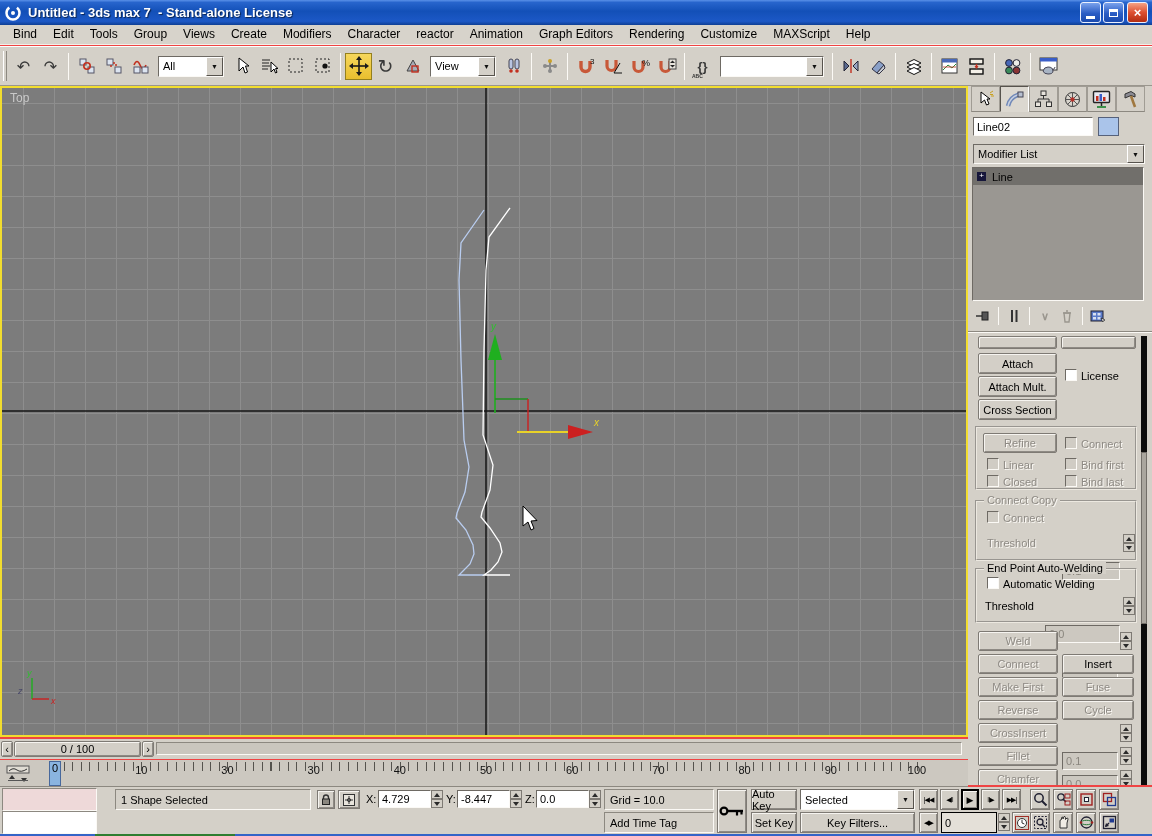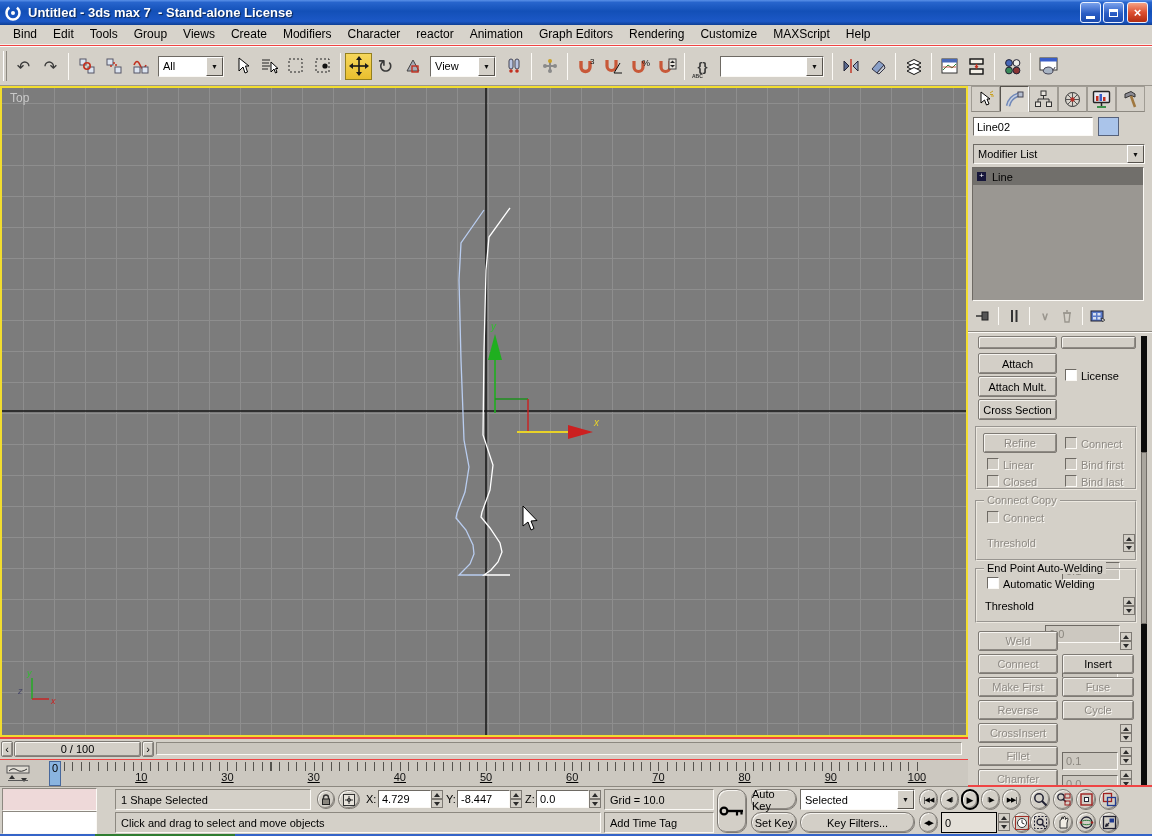--- a/index.html
+++ b/index.html
@@ -83,31 +83,31 @@
   .cp-scroll { position:absolute; left:173px; top:250px; width:6px; height:533px; background:#0c0c0c; }
   .cp-thumb { position:absolute; left:0; top:116px; width:6px; height:172px; background:#aaa69e; border:1px solid #726e68; }
 
   
   .tslider { position:absolute; left:0; top:739px; width:968px; height:20px; background:#d4d0c8; }
   .ts-track { position:absolute; left:156px; top:3px; width:806px; height:13px; background:#cac6be;
     border:1px solid; border-color:#8c8880 #fbf9f5 #fbf9f5 #8c8880; }
   .trackbar { position:absolute; left:0; top:760px; width:968px; height:27px; background:#ccc8c0; border-bottom:1px solid #8c8880; }
   .ticks { position:absolute; left:55px; top:2px; width:868px; height:9px;
     background:repeating-linear-gradient(to right,#55534e 0,#55534e 1px,transparent 1px,transparent 8.62px); }
-  .ticklabels { position:absolute; left:12px; top:11px; display:flex;text-decoration:underline; }
+  .ticklabels { position:absolute; left:12px; top:4px; display:flex; }
   .ticklabels span { width:86.2px; text-align:center; font-size:11px; color:#111; }
   .tb-marker { position:absolute; left:49px; top:1px; width:12px; height:25px; background:#8ab4e0;
     border:1px solid #47689c; text-align:center; font-size:11px; color:#000; }
   .mce-btn { position:absolute; left:4px; top:3px; width:28px; height:21px; display:flex; align-items:center; justify-content:center; }
 
   
   .statusbar { position:absolute; left:0; top:787px; width:1152px; height:47px; background:#d4d0c8; }
   .sunk { position:absolute; background:#d4d0c8; border:1px solid; border-color:#8c8880 #fbf9f5 #fbf9f5 #8c8880;
     display:flex; align-items:center; padding:0 5px; font-size:11px; white-space:nowrap; overflow:hidden; }
-  .sbtn { position:absolute; background:#d3cfc7; border:1px solid #7e7a74; border-radius:10px;
+  .sbtn { position:absolute; background:#d3cfc7; border:1px solid #7e7a74; border-radius:0;
     box-shadow:inset 1px 1px 0 #f6f4f0, inset -1px -1px 0 #8e8a84;
     display:flex; align-items:center; justify-content:center; font-size:11px; }
   .sfld { position:absolute; background:#fff; border:1px solid; border-color:#6e6a64 #fbf9f5 #fbf9f5 #6e6a64;
     display:flex; align-items:center; padding:0 3px; font-size:11px; }
   .coordlbl { position:absolute; font-size:11px; top:6px; }
   .listener-pink { position:absolute; left:2px; top:1px; width:95px; height:23px; background:#eed9d9;
     border:1px solid; border-color:#8c8880 #fbf9f5 #fbf9f5 #8c8880; }
   .listener-white { position:absolute; left:2px; top:24px; width:95px; height:23px; background:#fff;
     border:1px solid; border-color:#8c8880 #fbf9f5 #fbf9f5 #8c8880; }
   .media { font-size:7px; letter-spacing:-1px; }
@@ -684,21 +684,20 @@
     <span class="coordlbl" style="left:525px">Z:</span>
     <div class="sfld" style="left:536px;top:3px;width:53px;height:18px">
         <span>0.0</span>
       </div>
     <span class="spin" style="left:589px;top:3px">
         <i class="su"></i>
         <i class="sd"></i>
       </span>
 
     <div class="sunk" style="left:604px;top:2px;width:110px;height:21px">Grid = 10.0</div>
-    <div class="sunk" style="left:115px;top:25px;width:486px;height:21px">Click and drag to select and move objects</div>
     <div class="sunk" style="left:604px;top:25px;width:110px;height:21px">Add Time Tag</div>
 
     <span class="sbtn" style="left:717px;top:2px;width:30px;height:44px">
       <svg width="26" height="16">
           <circle cx="5" cy="8" r="3.4" fill="none" stroke="#000" stroke-width="2.2"></circle>
           <line x1="8.5" y1="8" x2="24" y2="8" stroke="#000" stroke-width="2.4"></line>
           <line x1="18" y1="8" x2="18" y2="12.5" stroke="#000" stroke-width="2.2"></line>
           <line x1="22.5" y1="8" x2="22.5" y2="11.5" stroke="#000" stroke-width="2.2"></line>
         </svg>
     </span>

